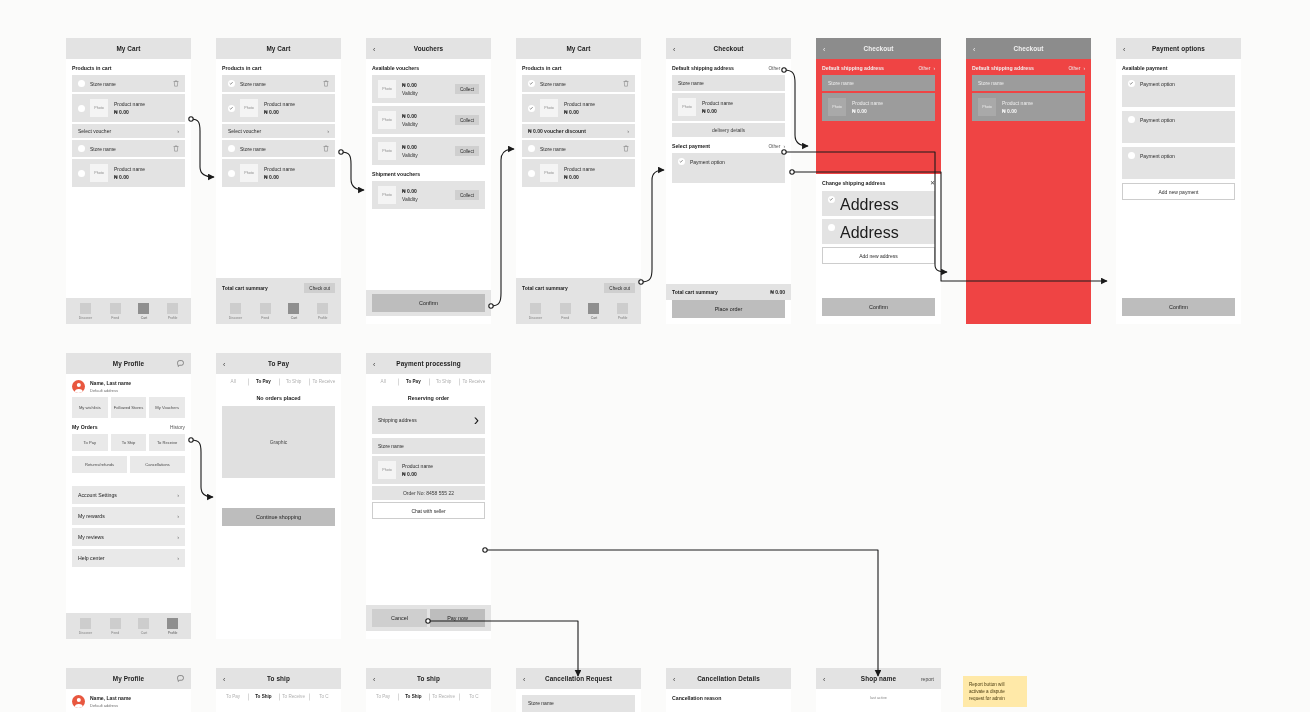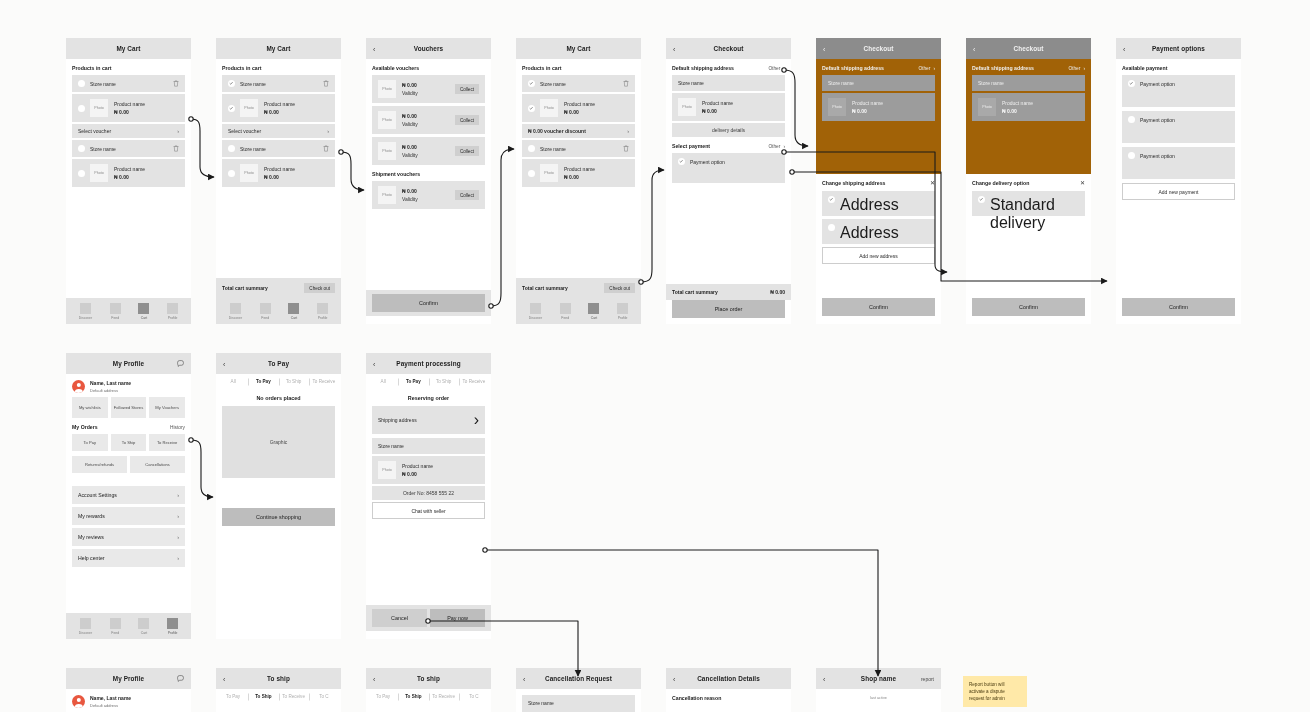--- a/index.html
+++ b/index.html
@@ -119,21 +119,21 @@
 
   
   .otabs{display:flex;align-items:center;gap:0;padding:5px 2px 5px;}
   .otab{flex:1;text-align:center;font-size:4.6px;color:#b0b0b0;position:relative;}
   .otab.active{color:#1c1c1c;font-weight:bold;}
   .otab + .otab::before{content:"";position:absolute;left:0;top:50%;transform:translateY(-50%);height:7px;width:.6px;background:#d8d8d8;}
 
   .emptytitle{text-align:center;font-size:5.4px;font-weight:bold;margin:6px 0 5px;}
   .graphic{background:#e0e0e0;height:72px;margin:0 6px;display:flex;align-items:center;justify-content:center;font-size:5px;color:#4a4a4a;}
 
-  .modal-dim{background:#a16207;}
+  .modal-dim{background:#ef4444;}
   .modal-dim .hdr{background:#8c8c8c;}
   .modal-dim .hdr .ttl,.modal-dim .hdr .back,.modal-dim .hdr .right-txt{color:#f2f2f2;}
   .modal-dim .sect-title{color:#f0f0f0;}
   .modal-dim .sect-title .aux{color:#ececec;}
   .modal-dim .card{background:#9c9c9c;}
   .modal-dim .row .lbl,.modal-dim .pname{color:#efefef;}
   .modal-dim .pprice{color:#fbfbfb;}
   .modal-dim .thumb{background:#a9a9a9;color:#efefef;}
   .sheet{background:#ffffff;padding:0 6px 6px;}
   .sheet-hd{display:flex;align-items:center;justify-content:space-between;padding:6px 0 5px;}
@@ -616,37 +616,20 @@
       <div class="card">
         <div class="row">
           <span class="thumb">Photo</span>
           <span class="pinfo">
             <span class="pname">Product name</span>
             <span class="pprice">₦ 0.00</span>
           </span>
         </div>
       </div>
     </div>
-    <div class="sheet" style="position:absolute;left:0;right:0;top:136px;bottom:0;">
-      <div class="sheet-hd">
-        <span class="sheet-ttl">Change delivery option</span>
-        <span class="xclose">✕</span>
-      </div>
-      <div class="optbox">
-        <span class="check">
-            <svg viewBox="0 0 10 10">
-              <path d="M1.6 5.2 L4 7.4 L8.4 2.4" fill="none" stroke="#3a3a3a" stroke-width="1.2"></path>
-            </svg>
-          </span>
-        <span class="lbl">Standard delivery</span>
-      </div>
-      <div style="position:absolute;left:6px;right:6px;bottom:8px;">
-        <div class="btn-wide">Confirm</div>
-      </div>
-    </div>
   </div>
 
   <div class="phone" style="left:1116px;top:38px;height:286px;">
     <div class="hdr">
       <div class="back">‹</div>
       <div class="ttl">Payment options</div>
     </div>
     <div class="body">
       <div class="sect-title">
           <span>Available payment</span>

